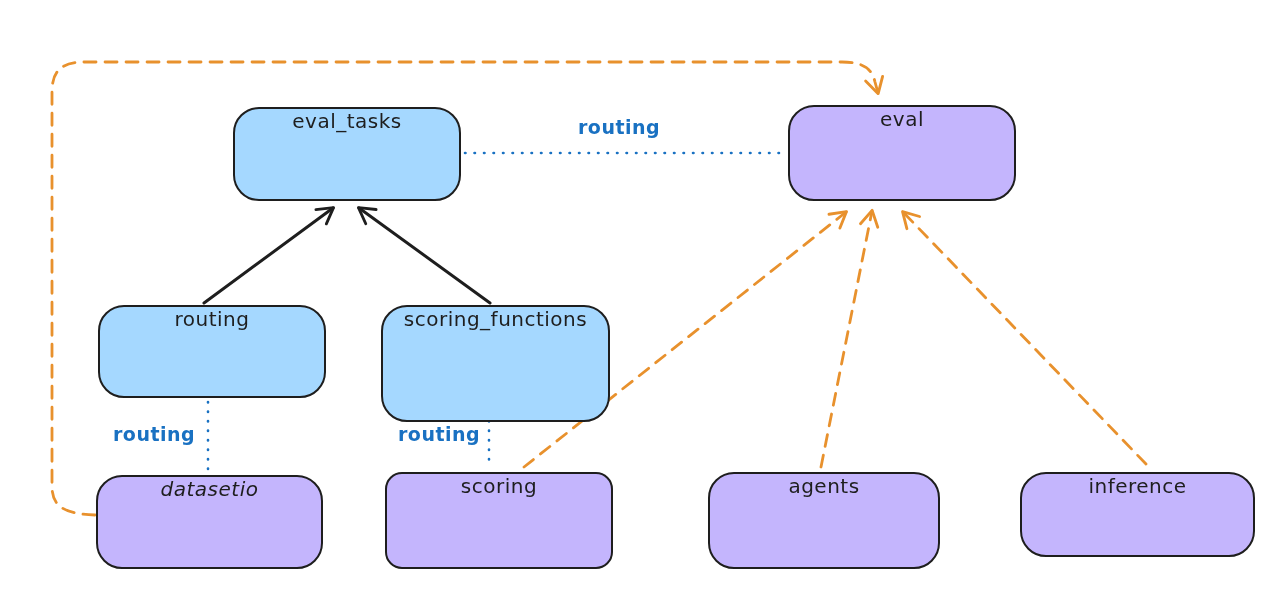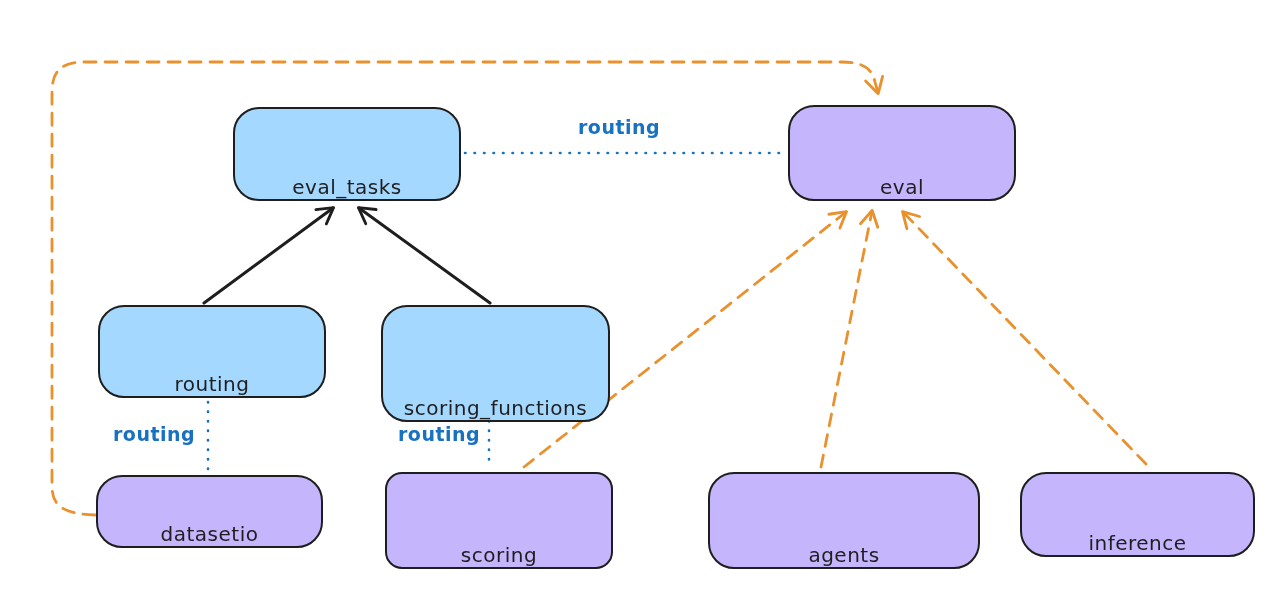--- a/index.html
+++ b/index.html
@@ -22,36 +22,36 @@
     width: 1280px;
     height: 596px;
     pointer-events: none;
   }
   .node {
     position: absolute;
     box-sizing: border-box;
     border: 2.5px solid #1e1e1e;
     border-radius: 26px;
     display: flex;
-    align-items: flex-end;
+    align-items: flex-start;
     justify-content: center;
     font-size: 20px;
     color: #1e1e1e;
     letter-spacing: 0.5px;
   }
   .node-blue  { background: #a5d8ff; }
   .node-green { background: #c4b5fd; }
 
   .node-eval-tasks        { left: 233px; top: 107px; width: 228px; height: 94px; }
   .node-eval              { left: 788px; top: 105px; width: 228px; height: 96px; }
   .node-datasets          { left:  98px; top: 305px; width: 228px; height: 93px; }
   .node-scoring-functions { left: 381px; top: 305px; width: 229px; height: 117px; }
-  .node-datasetio         { left:  96px; top: 475px; width: 227px; height: 73px; }
+  .node-datasetio         { left:  96px; top: 475px; width: 227px; height: 94px; font-style: italic; }
   .node-scoring           { left: 385px; top: 472px; width: 228px; height: 97px; border-radius: 17px; }
-  .node-agents            { left: 708px; top: 472px; width: 272px; height: 97px; }
+  .node-agents            { left: 708px; top: 472px; width: 232px; height: 97px; }
   .node-inference         { left: 1020px; top: 472px; width: 235px; height: 85px; }
 
   .edge-label {
     position: absolute;
     color: #1971c2;
     font-size: 19px;
     font-weight: 700;
     letter-spacing: 0.5px;
   }
   .edge-label-routing-top  { left: 578px; top: 116px; }

